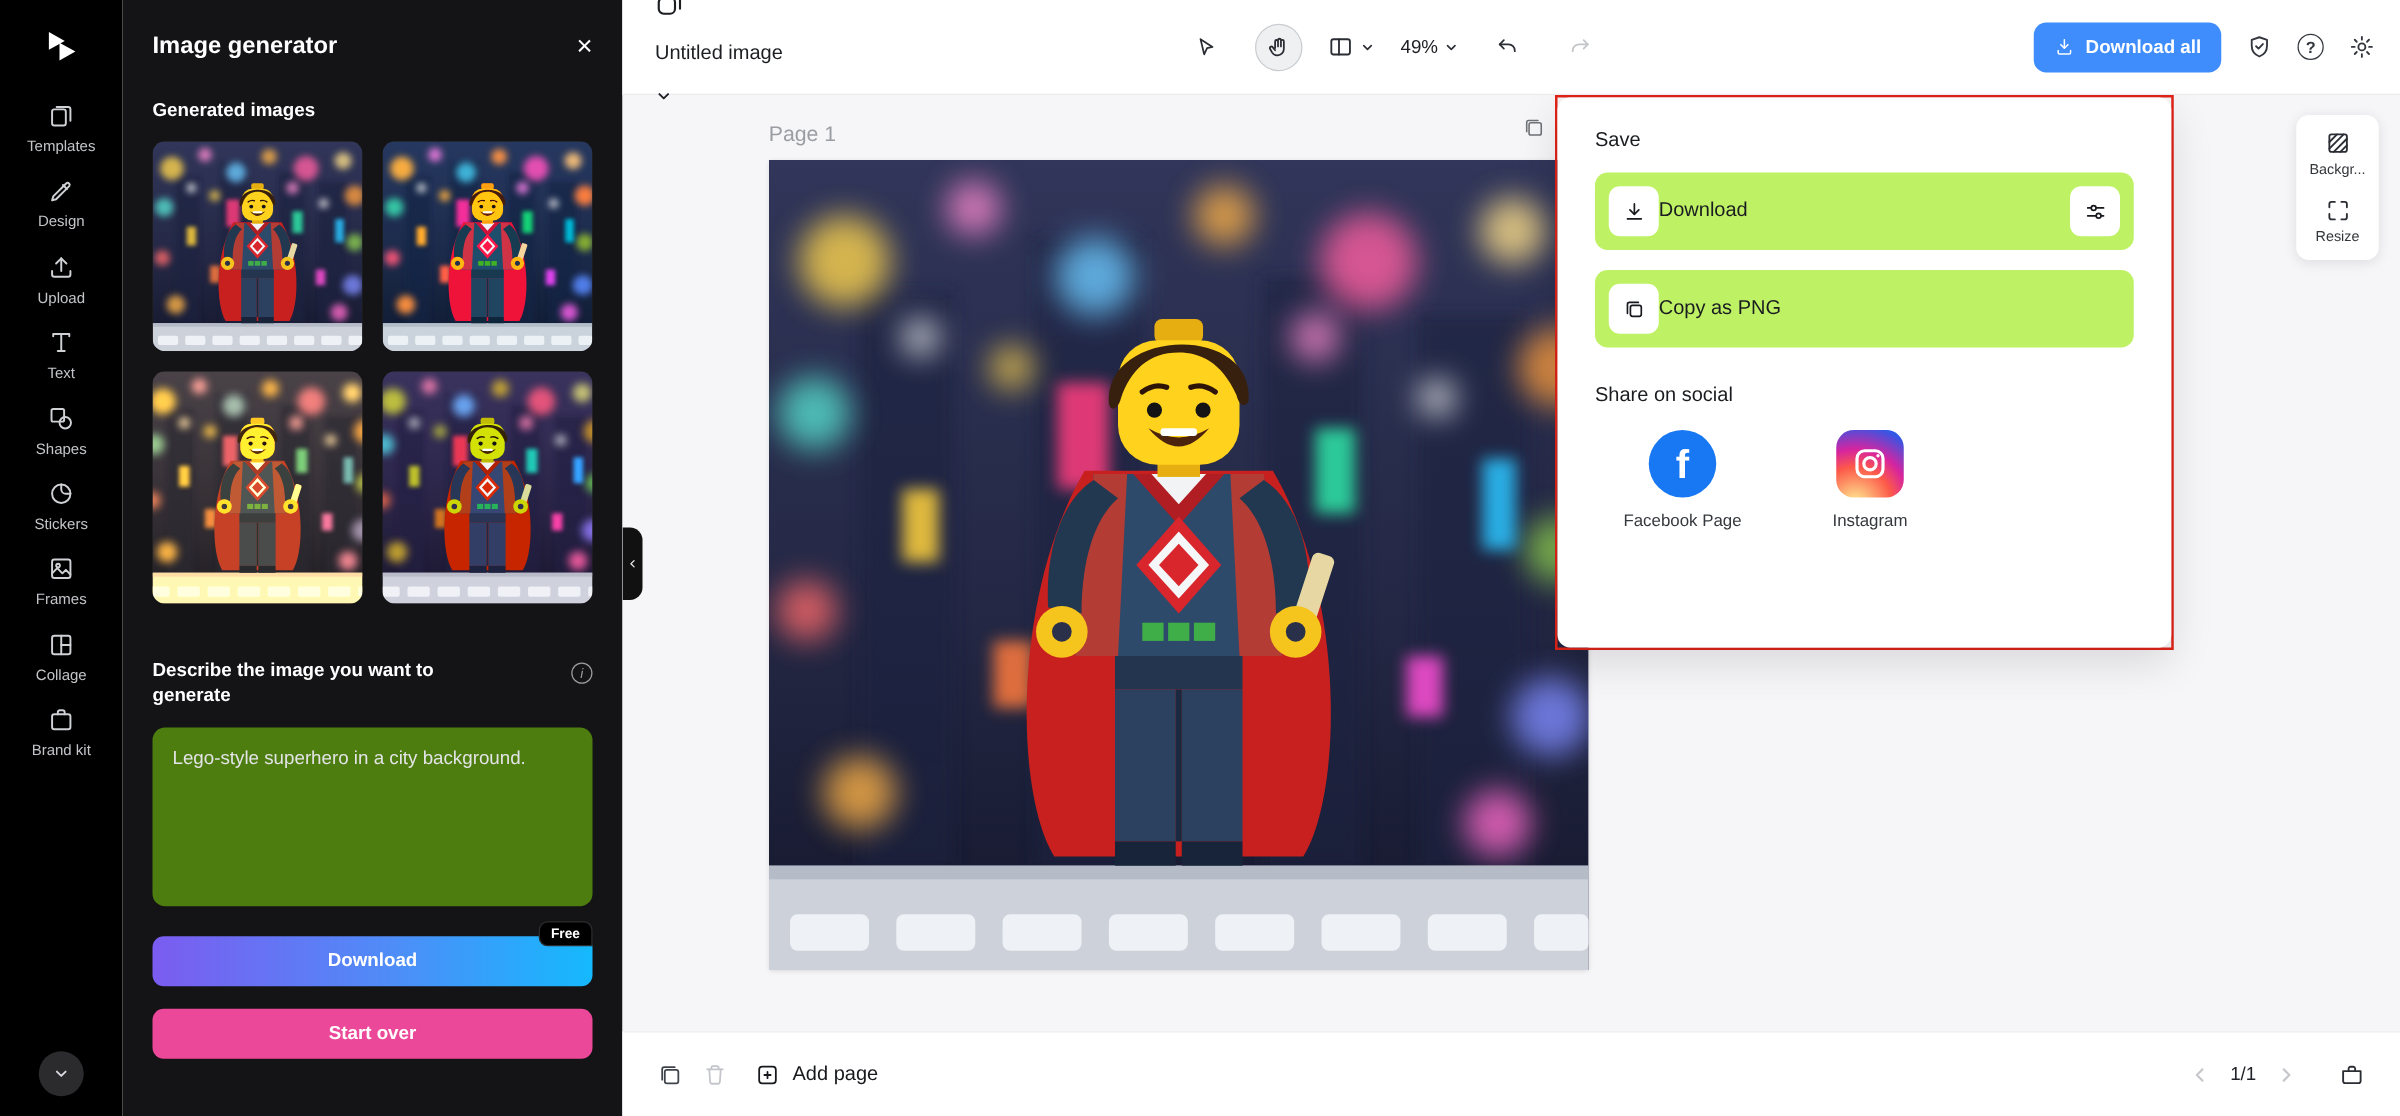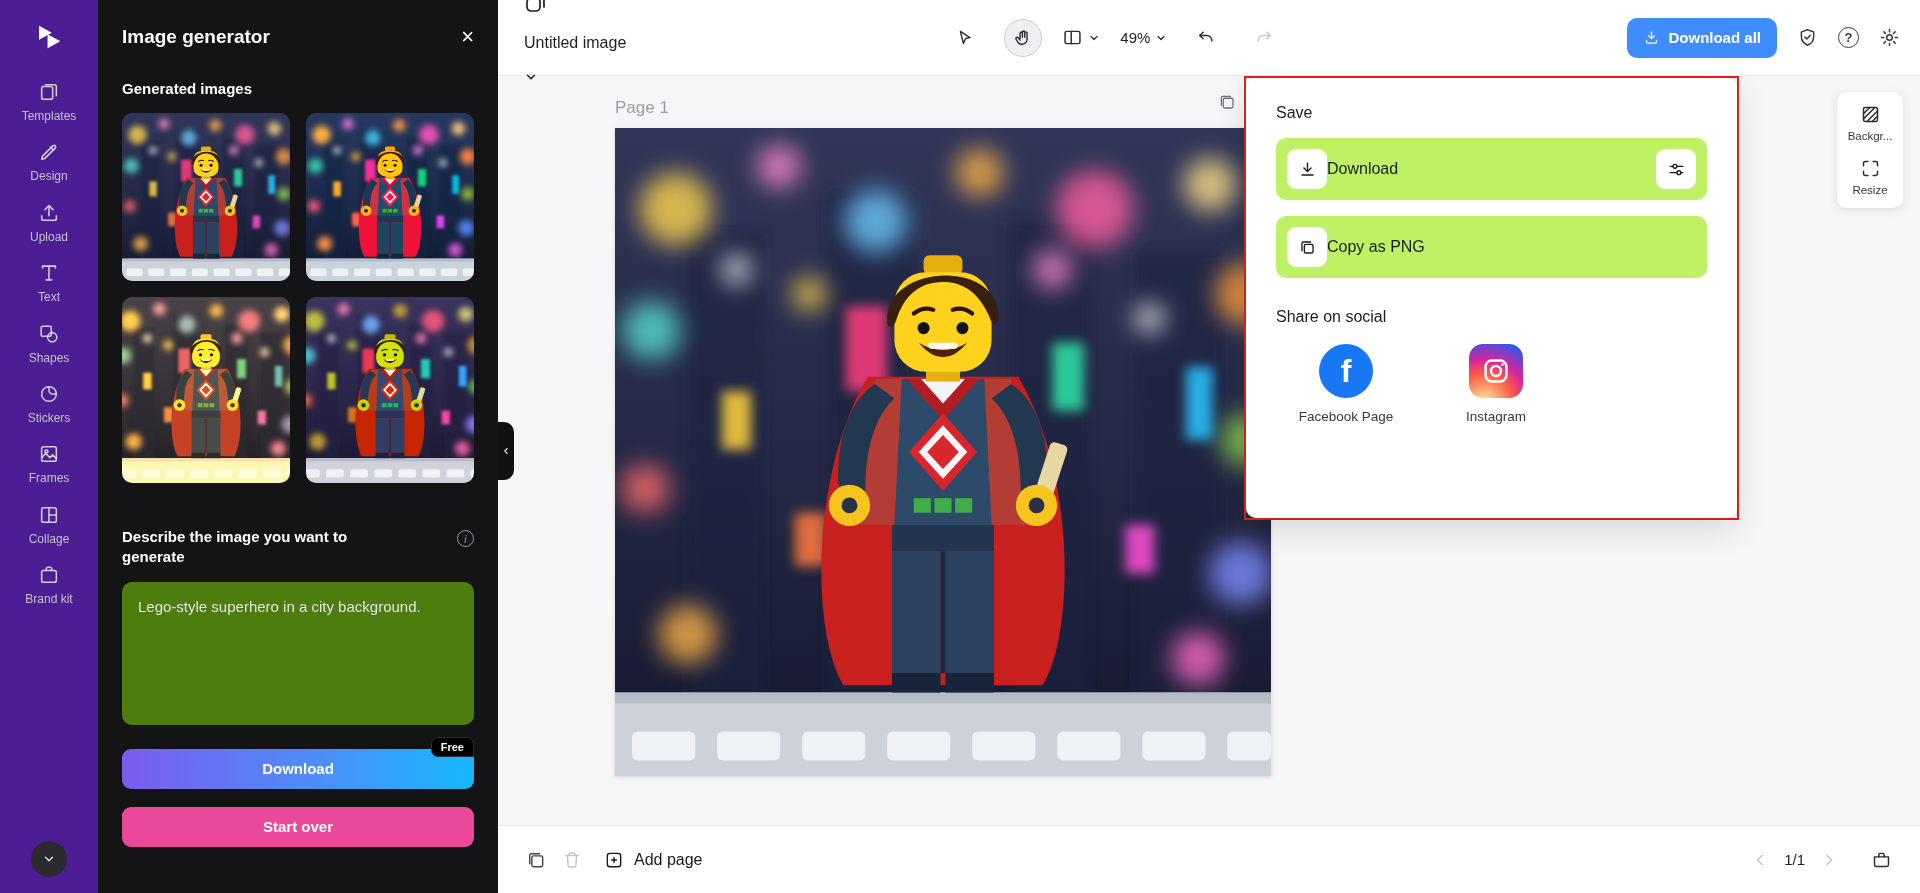--- a/index.html
+++ b/index.html
@@ -1,21 +1,21 @@
 <!DOCTYPE html>
 <html><head>
 <meta charset="utf-8">
 <style>
   * { margin:0; padding:0; box-sizing:border-box; }
   html,body { width:1920px; height:893px; overflow:hidden; }
   body { font-family:"Liberation Sans","DejaVu Sans",sans-serif; background:#fff; display:flex; }
   .ic { stroke:currentColor; fill:none; stroke-width:1.7; stroke-linecap:round; stroke-linejoin:round; display:block; }
 
   
-  .rail { width:98px; background:#4c1d95; display:flex; flex-direction:column; align-items:center; flex-shrink:0; }
+  .rail { width:98px; background:#000000; display:flex; flex-direction:column; align-items:center; flex-shrink:0; }
   .logo { margin:20px 0 14px; cursor:pointer; }
   .nav-item { width:100%; padding:9px 0 9px; display:flex; flex-direction:column; align-items:center; gap:6px; color:#cfd1d5; cursor:pointer; }
   .nav-label { font-size:12px; color:#c2c4c8; text-align:center; line-height:1.2; max-width:70px; }
   .rail-bottom { margin-top:auto; margin-bottom:16px; }
   .rail-chevron-btn { width:36px; height:36px; border-radius:50%; background:#2b2b2e; display:flex; align-items:center; justify-content:center; color:#dadbe0; cursor:pointer; }
 
   
   .panel { width:400px; background:#141416; color:#fff; display:flex; flex-direction:column; padding:0 24px 10px; flex-shrink:0; }
   .panel-header { display:flex; align-items:center; justify-content:space-between; padding-top:26px; }
   .panel-title { font-size:19px; font-weight:700; }

